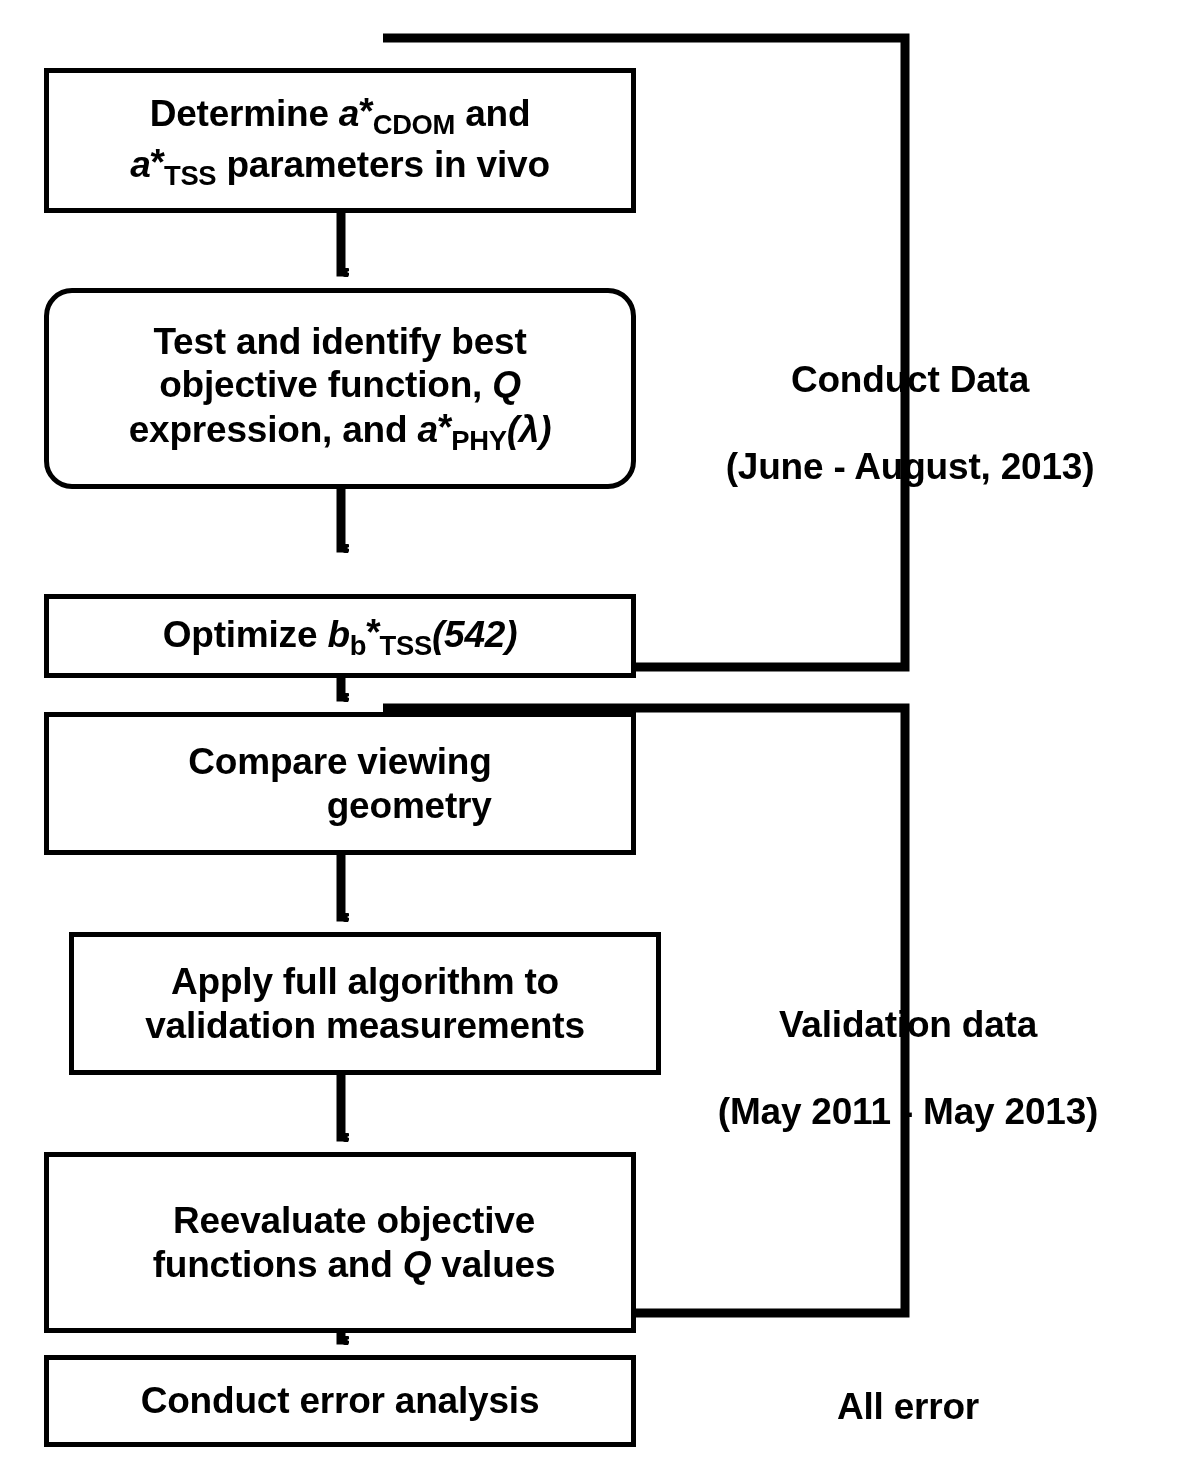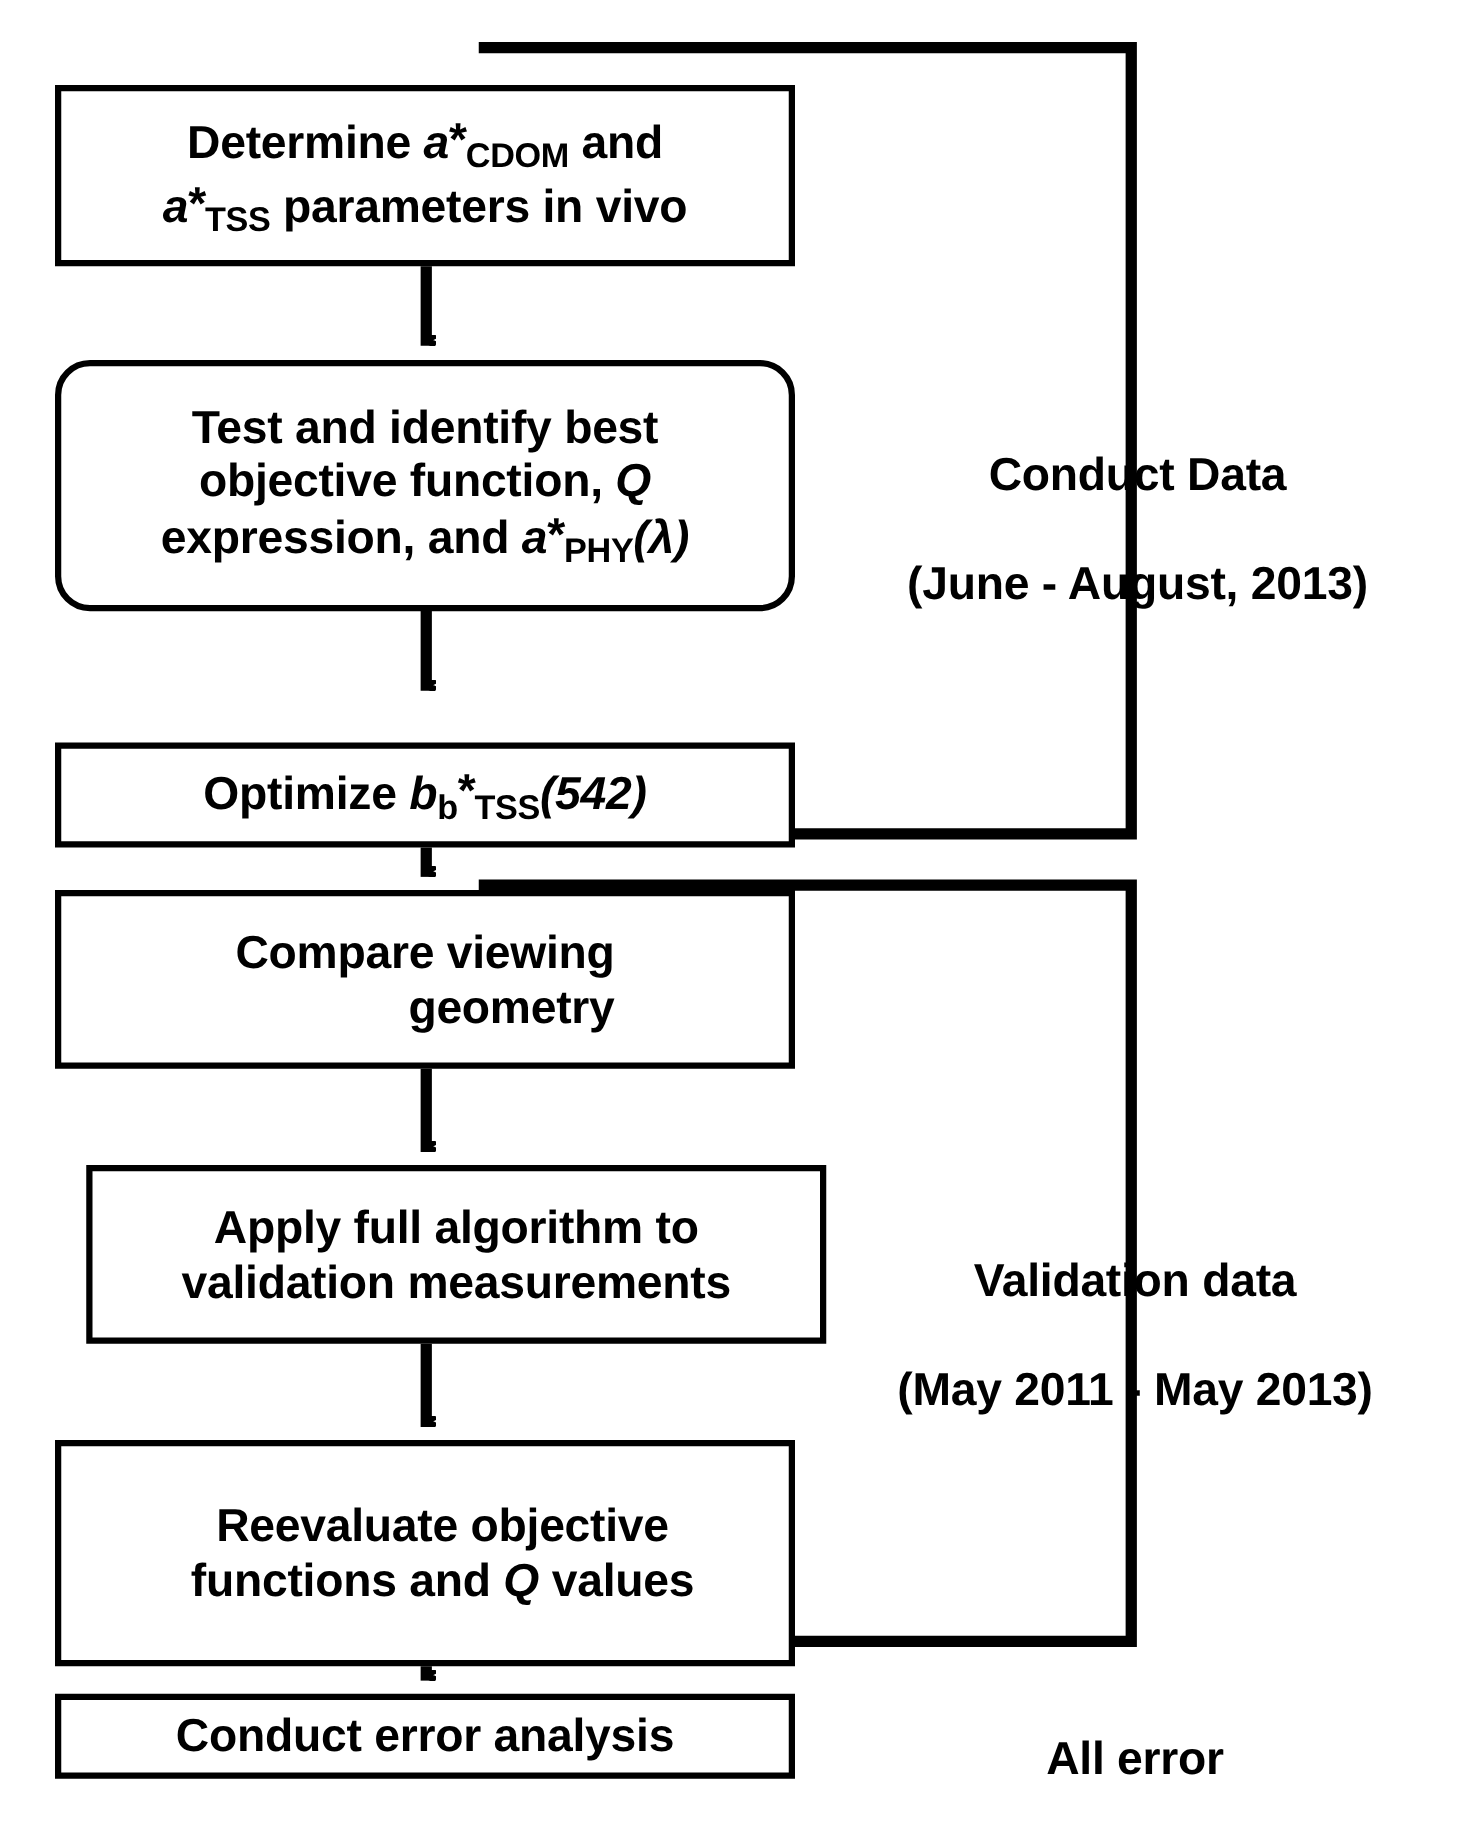--- a/index.html
+++ b/index.html
@@ -127,21 +127,21 @@
   </div>
 
   <div class="node" style="left:44px; top:932px; width:592px; height:143px;margin-left:25px;">
     <div class="node-text">Apply full algorithm to<br>validation measurements</div>
   </div>
 
   <div class="node" style="left:44px; top:1152px; width:592px; height:181px;padding-left:28px;">
     <div class="node-text">Reevaluate objective<br>functions and <i class="sym">Q</i> values</div>
   </div>
 
-  <div class="node" style="left:44px; top:1355px; width:592px; height:68px;">
+  <div class="node" style="left:44px; top:1355px; width:592px; height:92px;">
     <div class="node-text">Conduct error analysis</div>
   </div>
 
   <div class="side-label" style="left:660px; top:315px; width:500px;">
     <div>Conduct Data</div>
     <div>(June - August, 2013)</div>
   </div>
 
   <div class="side-label" style="left:648px; top:960px; width:520px;">
     <div>Validation data</div>

